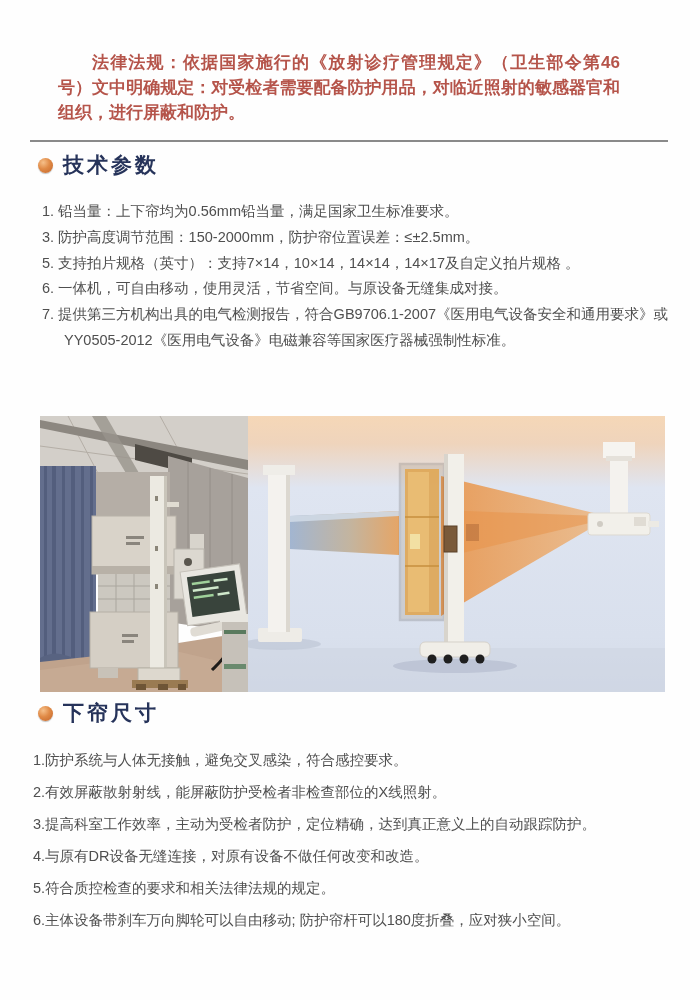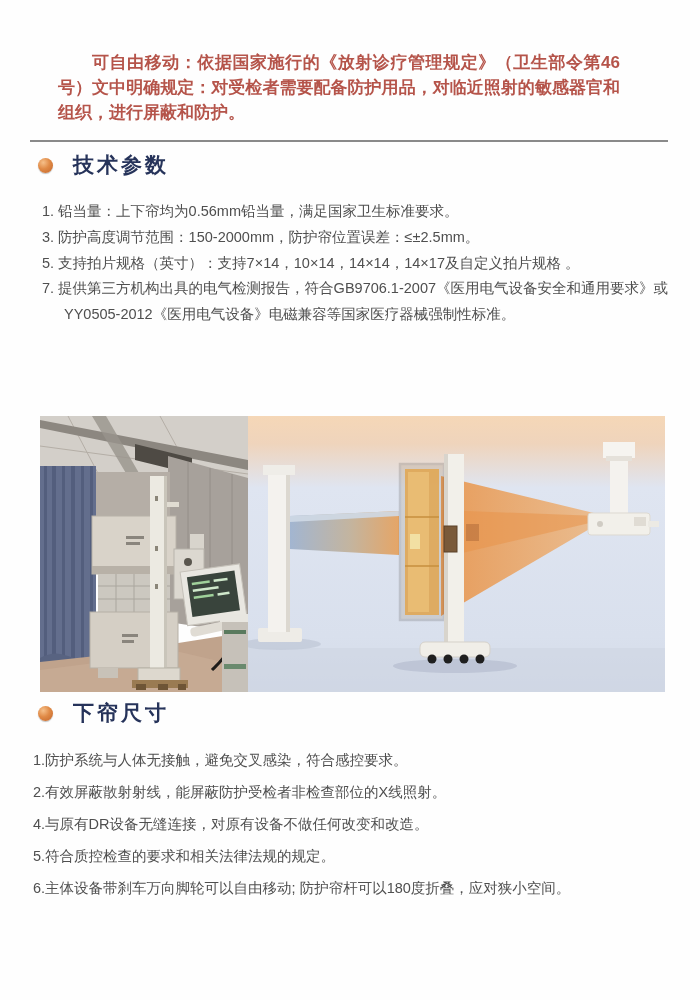--- a/index.html
+++ b/index.html
@@ -22,21 +22,21 @@
   
   .sec-header{position:absolute;left:38px;display:flex;align-items:center;}
   .sec-header.tech{top:151px;}
   .sec-header.features{top:699px;}
   .bullet{
     width:15px;height:15px;border-radius:50%;flex:0 0 auto;
     background:radial-gradient(circle at 35% 30%, #f6c08a 0%, #e08a46 45%, #c2642a 100%);
     box-shadow:0 1px 1px rgba(0,0,0,0.25);
   }
   .sec-header h2{
-    margin:0 0 0 20px;font-size:21px;font-weight:bold;color:#26335a;letter-spacing:3px;
+    margin:0 0 0 10px;font-size:21px;font-weight:bold;color:#26335a;letter-spacing:3px;
   }
 
   
   .tech-list{
     position:absolute;top:190px;left:33px;width:640px;margin:9px;padding:0;list-style:none;
     color:#4f4f4f;font-size:14.5px;line-height:25.8px;
   }
   .tech-list li{padding-left:22px;text-indent:-22px;}
 
   
@@ -47,33 +47,34 @@
   .feature-list{
     position:absolute;top:744px;left:33px;width:650px;
     color:#4f4f4f;font-size:14.5px;line-height:32px;
   }
 </style>
 </head>
 <body>
 
 <div class="page">
 
-  <p class="legal">可自由移动：依据国家施行的《放射诊疗管理规定》（卫生部令第46号）文中明确规定：对受检者需要配备防护用品，对临近照射的敏感器官和组织，进行屏蔽和防护。</p>
+  <p class="legal">法律法规：依据国家施行的《放射诊疗管理规定》（卫生部令第46号）文中明确规定：对受检者需要配备防护用品，对临近照射的敏感器官和组织，进行屏蔽和防护。</p>
 
   <div class="divider"></div>
 
   <div class="sec-header tech">
     <span class="bullet"></span>
     <h2>技术参数</h2>
   </div>
 
   <ol class="tech-list">
     <li>1. 铅当量：上下帘均为0.56mm铅当量，满足国家卫生标准要求。</li>
     <li>3. 防护高度调节范围：150-2000mm，防护帘位置误差：≤±2.5mm。</li>
     <li>5. 支持拍片规格（英寸）：支持7×14，10×14，14×14，14×17及自定义拍片规格 。</li>
+    <li>6. 一体机，可自由移动，使用灵活，节省空间。与原设备无缝集成对接。</li>
     <li>7. 提供第三方机构出具的电气检测报告，符合GB9706.1-2007《医用电气设备安全和通用要求》或YY0505-2012《医用电气设备》电磁兼容等国家医疗器械强制性标准。</li>
   </ol>
 
   <div class="image-row">
 
     <svg width="208" height="276" viewBox="0 0 208 276">
 
       <rect x="0" y="0" width="208" height="132" fill="#d3cfc9"></rect>
       <g stroke="#b4aea6" stroke-width="1">
         <line x1="0" y1="30" x2="208" y2="58"></line>
@@ -226,18 +227,19 @@
   </div>
 
   <div class="sec-header features">
     <span class="bullet"></span>
     <h2>下帘尺寸</h2>
   </div>
 
   <div class="feature-list">
     <div>1.防护系统与人体无接触，避免交叉感染，符合感控要求。</div>
     <div>2.有效屏蔽散射射线，能屏蔽防护受检者非检查部位的X线照射。</div>
+    <div>3.提高科室工作效率，主动为受检者防护，定位精确，达到真正意义上的自动跟踪防护。</div>
     <div>4.与原有DR设备无缝连接，对原有设备不做任何改变和改造。</div>
     <div>5.符合质控检查的要求和相关法律法规的规定。</div>
     <div>6.主体设备带刹车万向脚轮可以自由移动; 防护帘杆可以180度折叠，应对狭小空间。</div>
   </div>
 
 </div>
 
 </body></html>

